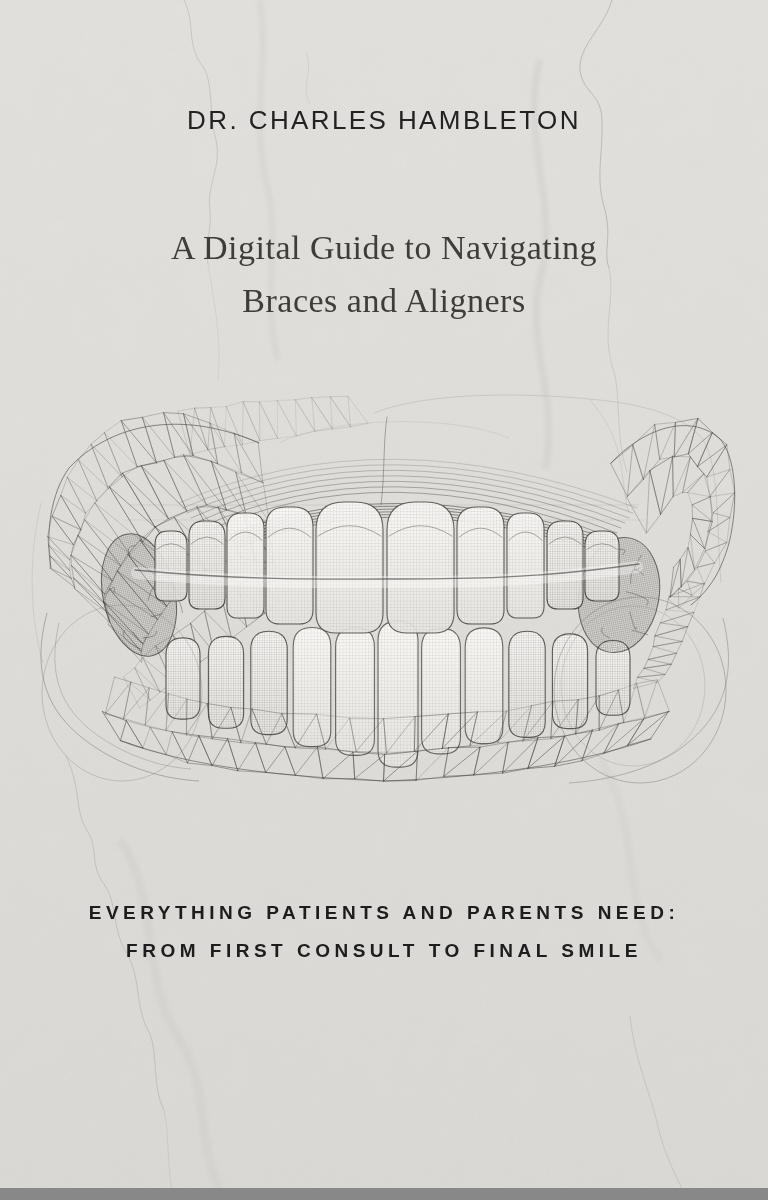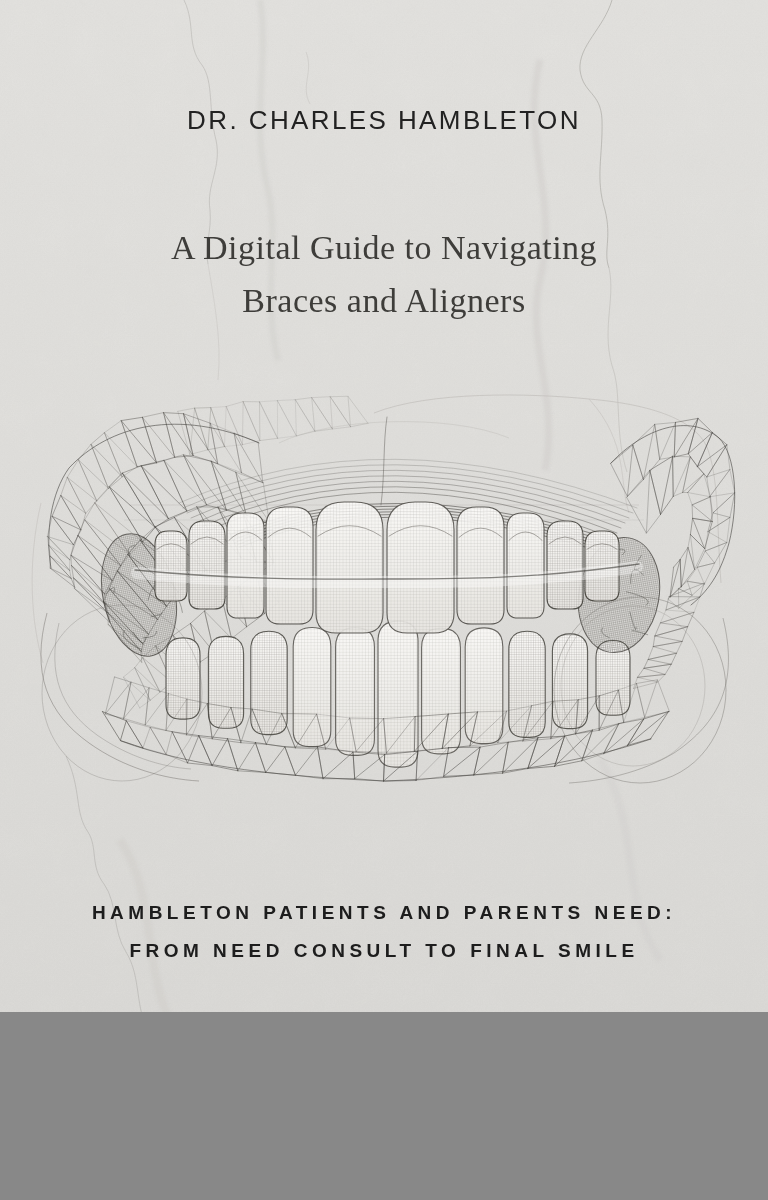--- a/index.html
+++ b/index.html
@@ -1,17 +1,17 @@
 <!DOCTYPE html>
 <html><head>
 <meta charset="utf-8">
 <style>
   html,body{margin:0;padding:0;background:#888;}
   .cover{
-    position:relative;width:768px;height:1012px;overflow:hidden;
+    position:relative;width:768px;height:1188px;overflow:hidden;
     background:linear-gradient(180deg,#e3e2df 0%,#e0dfdc 45%,#dbdad7 100%);
     font-family:"Liberation Sans",sans-serif;
   }
   .layer{position:absolute;left:0;top:0;}
   #texture-svg{z-index:0;}
   #dentures-svg{z-index:1;left:29px;top:383px;}
   .author{
     position:absolute;z-index:2;top:105px;left:0;right:0;text-align:center;
     font-size:26px;font-weight:500;letter-spacing:2.4px;color:#222;
   }
@@ -363,17 +363,17 @@
       <ellipse cx="611" cy="307" rx="86" ry="93" opacity="0.4" stroke-width="1"></ellipse>
       <ellipse cx="604" cy="303" rx="72" ry="80" opacity="0.25" stroke-width="0.8"></ellipse>
       <path d="M18 230 C2 290 18 330 60 360 C95 385 135 396 170 398" opacity="0.45"></path>
       <path d="M30 240 C18 292 32 326 68 352 C98 373 132 384 162 386" opacity="0.3"></path>
       <ellipse cx="93" cy="310" rx="80" ry="88" opacity="0.3" stroke-width="0.9"></ellipse>
       <path d="M694 235 C710 300 690 340 645 370 C612 390 572 398 540 400" opacity="0.4"></path>
     </g>
   </svg>
 
   <div class="subtitle">
-    <div>HAMBLETON PATIENTS AND PARENTS NEED:</div>
-    <div>FROM NEED CONSULT TO FINAL SMILE</div>
+    <div>EVERYTHING PATIENTS AND PARENTS NEED:</div>
+    <div>FROM FIRST CONSULT TO FINAL SMILE</div>
   </div>
 
 </div>
 
 </body></html>

